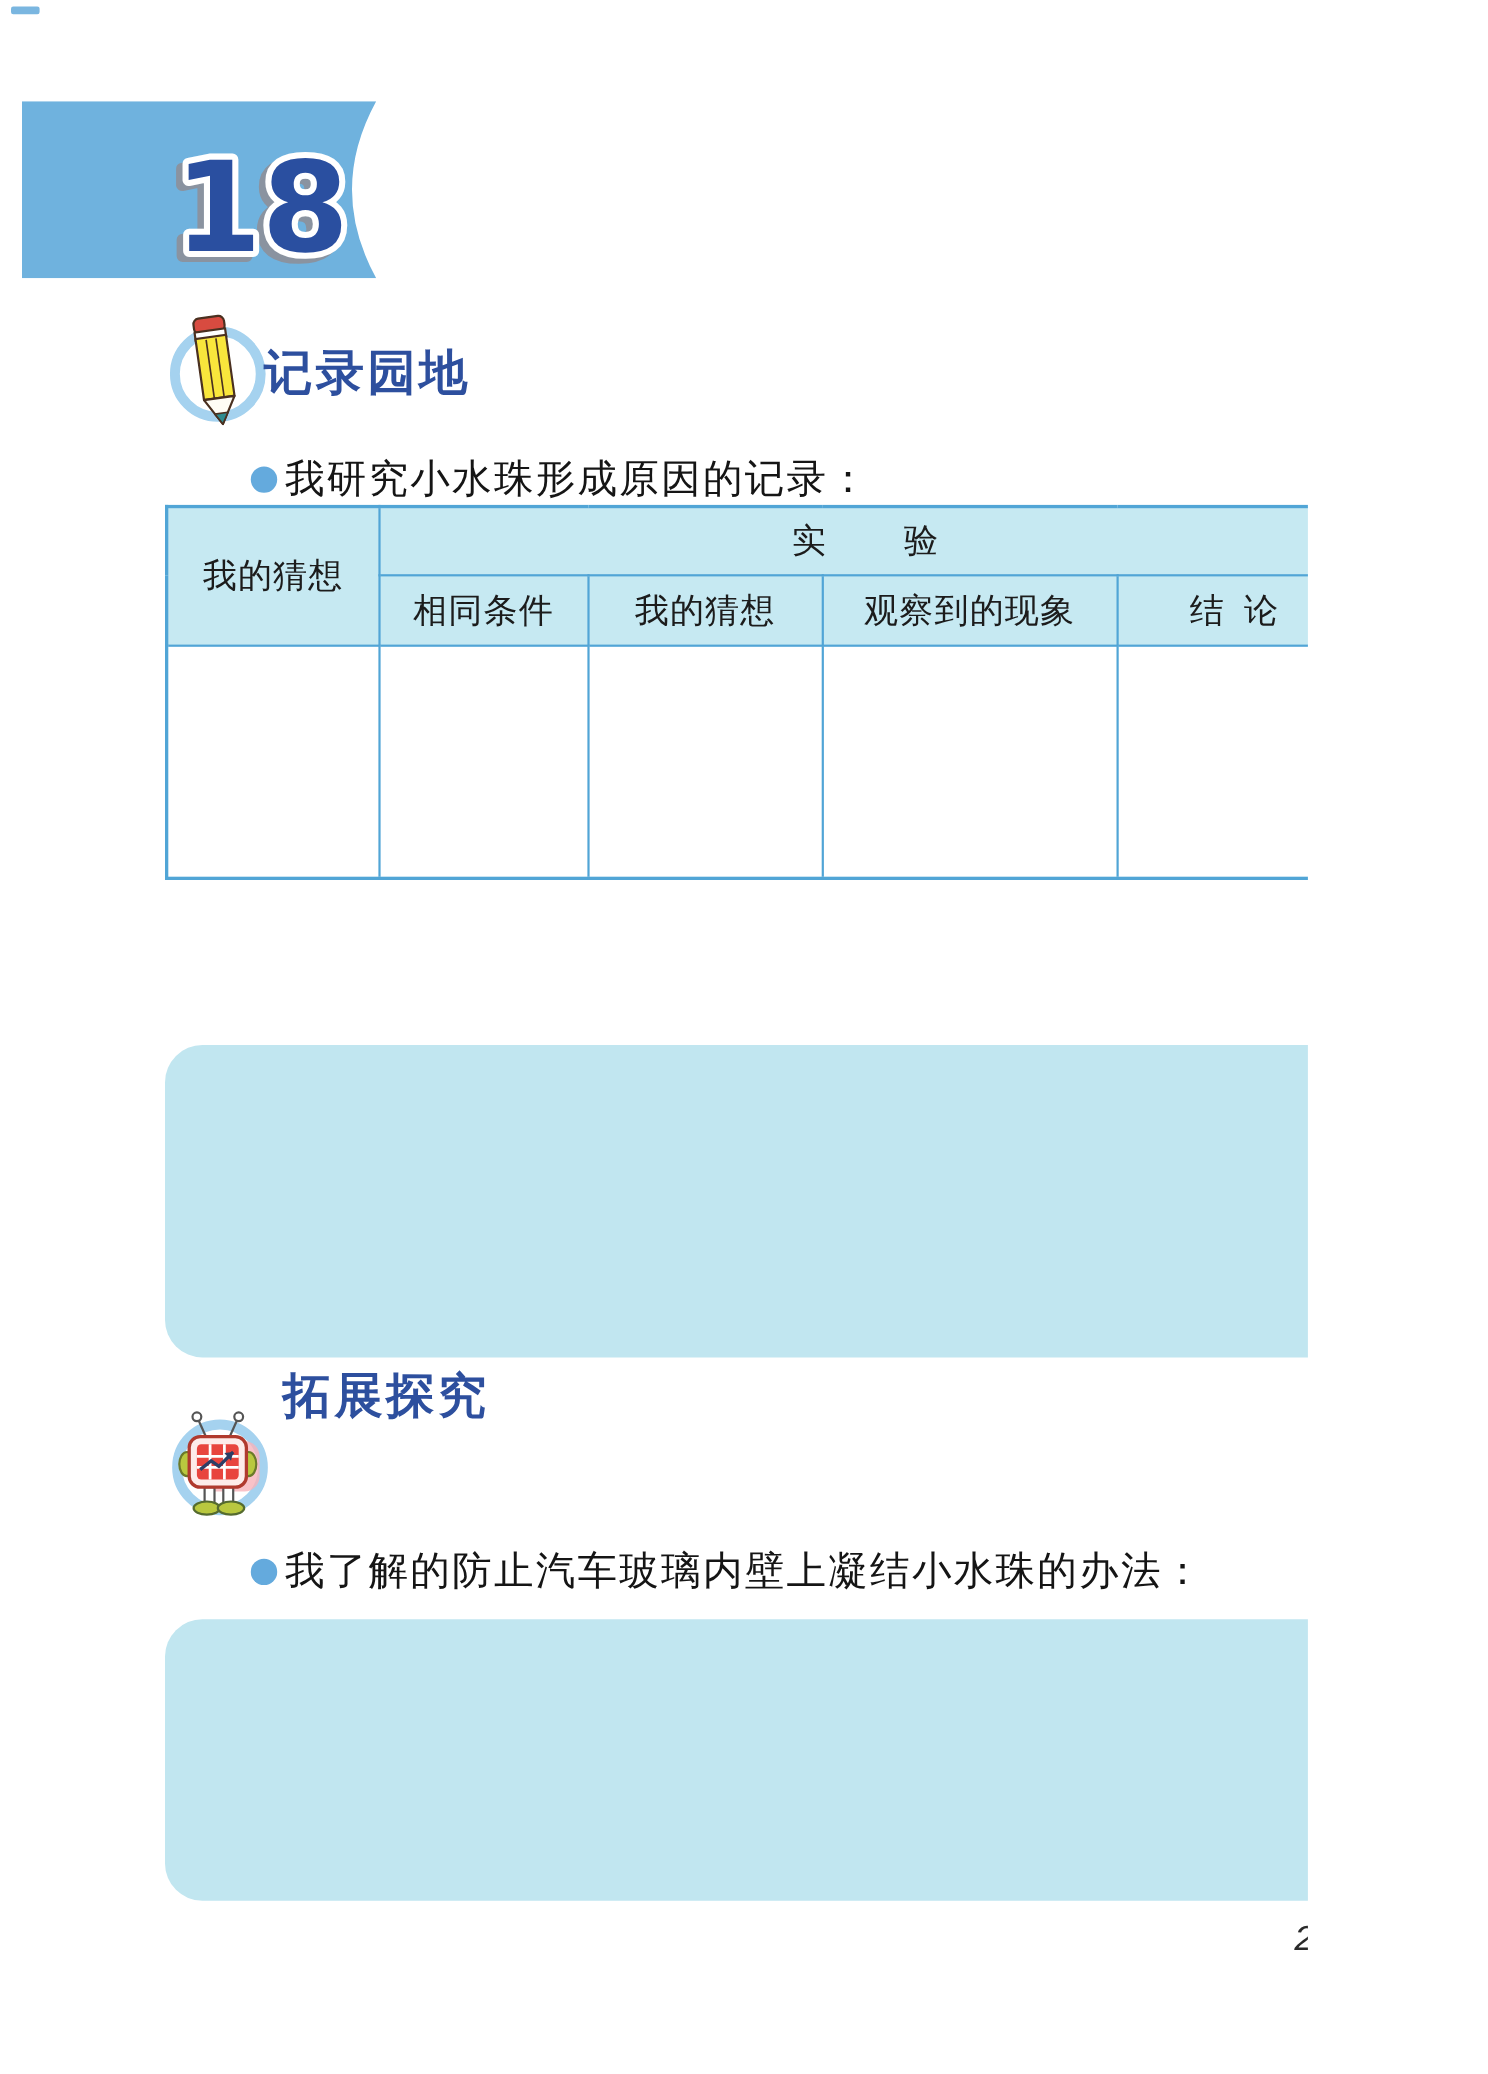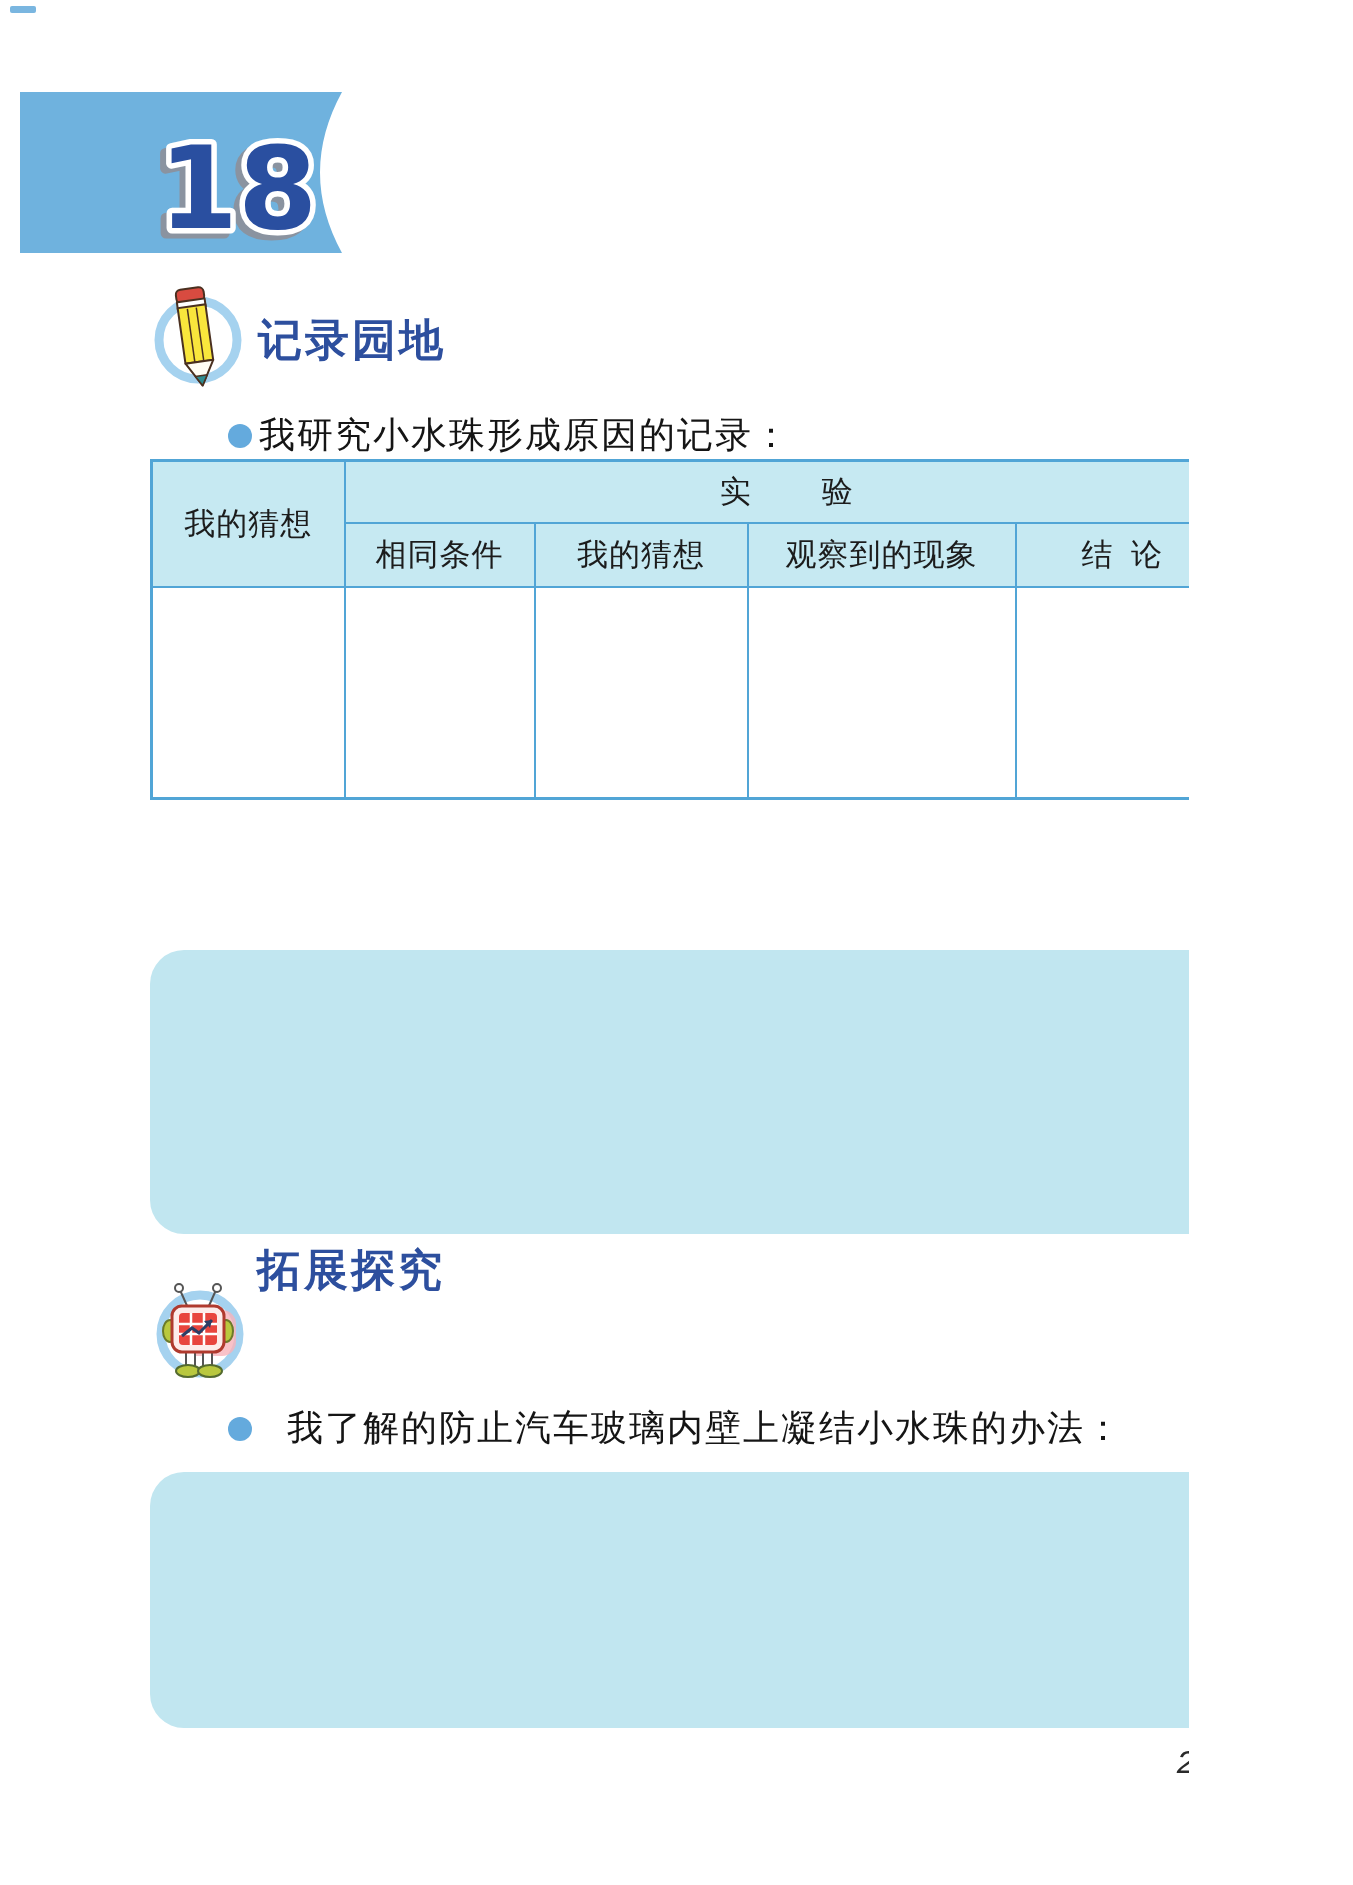--- a/index.html
+++ b/index.html
@@ -56,21 +56,21 @@
     <g transform="rotate(-8 54 60)" stroke="#4a3020" stroke-width="2" stroke-linejoin="round">
       <rect x="40" y="10" width="28" height="14" rx="5" fill="#d84b40"></rect>
       <rect x="40" y="22" width="28" height="8" fill="#ffffff"></rect>
       <rect x="40" y="28" width="28" height="56" fill="#f9e63c"></rect>
       <line x1="49.5" y1="30" x2="49.5" y2="84" stroke-width="1.5"></line>
       <line x1="58.5" y1="30" x2="58.5" y2="84" stroke-width="1.5"></line>
       <polygon points="40,84 68,84 54,108" fill="#fffdf5"></polygon>
       <polygon points="48,98 60,98 54,108" fill="#2e8b8f" stroke-width="1.5"></polygon>
     </g>
   </svg>
-  <div class="section-title" style="left:258px;top:318px;">记录园地</div>
+  <div class="section-title" style="left:240px;top:318px;">记录园地</div>
 
   <div class="bullet" style="left:228px;top:414px;">
     <span class="dot"></span>
     <span>我研究小水珠形成原因的记录：</span>
   </div>
 
   <table class="rec-table">
     <colgroup>
       <col style="width:193px">
         <col style="width:190px">
@@ -125,21 +125,21 @@
       <line x1="33" y1="48" x2="71" y2="48"></line>
       <line x1="33" y1="58" x2="71" y2="58"></line>
       <line x1="45" y1="37" x2="45" y2="69"></line>
       <line x1="58" y1="37" x2="58" y2="69"></line>
     </g>
     <polyline points="36,60 46,52 53,57 66,44" fill="none" stroke="#2c3e66" stroke-width="3"></polyline>
     <polygon points="66,44 58,45 64,52" fill="#2c3e66"></polygon>
   </svg>
   <div class="section-title" style="left:257px;top:1236px;margin-top:12px;">拓展探究</div>
 
-  <div class="bullet" style="left:228px;top:1407px;gap:28px;">
+  <div class="bullet" style="left:228px;top:1407px;">
     <span class="dot"></span>
     <span>我了解的防止汽车玻璃内壁上凝结小水珠的办法：</span>
   </div>
 
   <div class="writebox box2"></div>
 
   <div class="page-number">21</div>
 
 </div>
 

